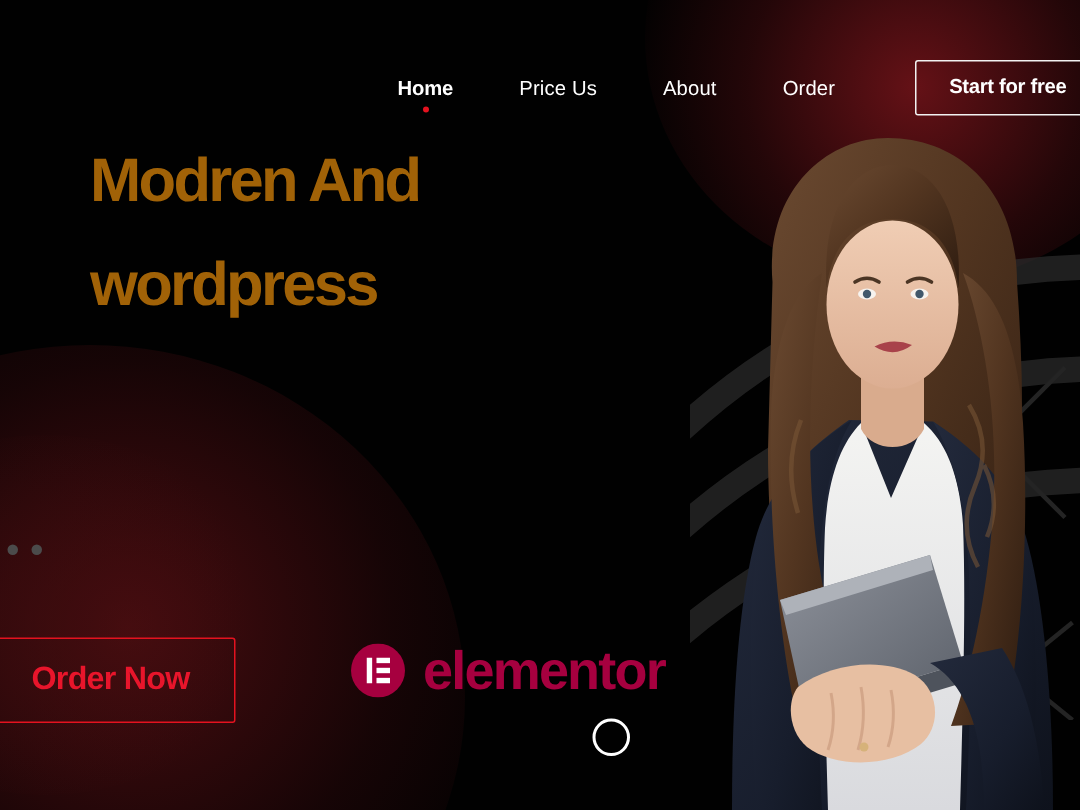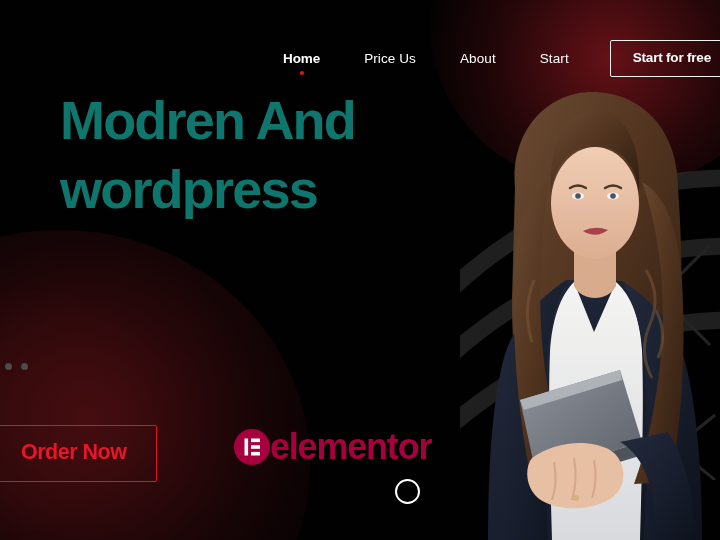--- a/index.html
+++ b/index.html
@@ -70,21 +70,21 @@
   }
 
   
   .nav {
     position:absolute;
     left:0; top:40px;
     width:720px;
     display:flex;
     align-items:center;
     justify-content:flex-end;
-    gap:4px;
+    gap:16px;
     z-index:20;
   }
   .nav-links {
     display:flex;
     align-items:center;
   }
   .nav-item {
     position:relative;
     color:#ffffff;
     font-size:13.5px;
@@ -122,23 +122,23 @@
     white-space:nowrap;
     cursor:pointer;
     line-height:1;
   }
 
   
   .headline {
     position:absolute;
     left:60px; top:86px;
     z-index:15;
-    color:#0f766e;
-    font-weight:700;
-    font-size:54px;
+    color:#a16207;
+    font-weight:700;
+    font-size:41px;
     line-height:69px;
     letter-spacing:-1.8px;
     white-space:nowrap;
   }
   .headline .l2 { padding-left:14px; }
 
   
   .btn-order {
     position:absolute;
     left:-22px; top:425px;
@@ -156,20 +156,21 @@
     line-height:1;
   }
 
   
   .elementor {
     position:absolute;
     left:234px; top:429px;
     z-index:18;
     display:flex;
     align-items:center;
+    gap:12px;
   }
   .elementor-word {
     color:#a6003f;
     font-size:36px;
     font-weight:700;
     letter-spacing:-1.2px;
     line-height:1;
   }
 
   .ring {
@@ -296,21 +297,21 @@
   </svg>
 
   <nav class="nav">
     <div class="nav-links">
       <a class="nav-item active" href="#">
         <span>Home</span>
         <span class="dot"></span>
       </a>
       <a class="nav-item" href="#">Price Us</a>
       <a class="nav-item" href="#">About</a>
-      <a class="nav-item" href="#">Start</a>
+      <a class="nav-item" href="#">Order</a>
     </div>
     <button class="btn-start">Start for free</button>
   </nav>
 
   <h1 class="headline">
     <div class="l1">Modren And</div>
     <div class="l3">wordpress</div>
   </h1>
 
   <button class="btn-order">Order Now</button>

